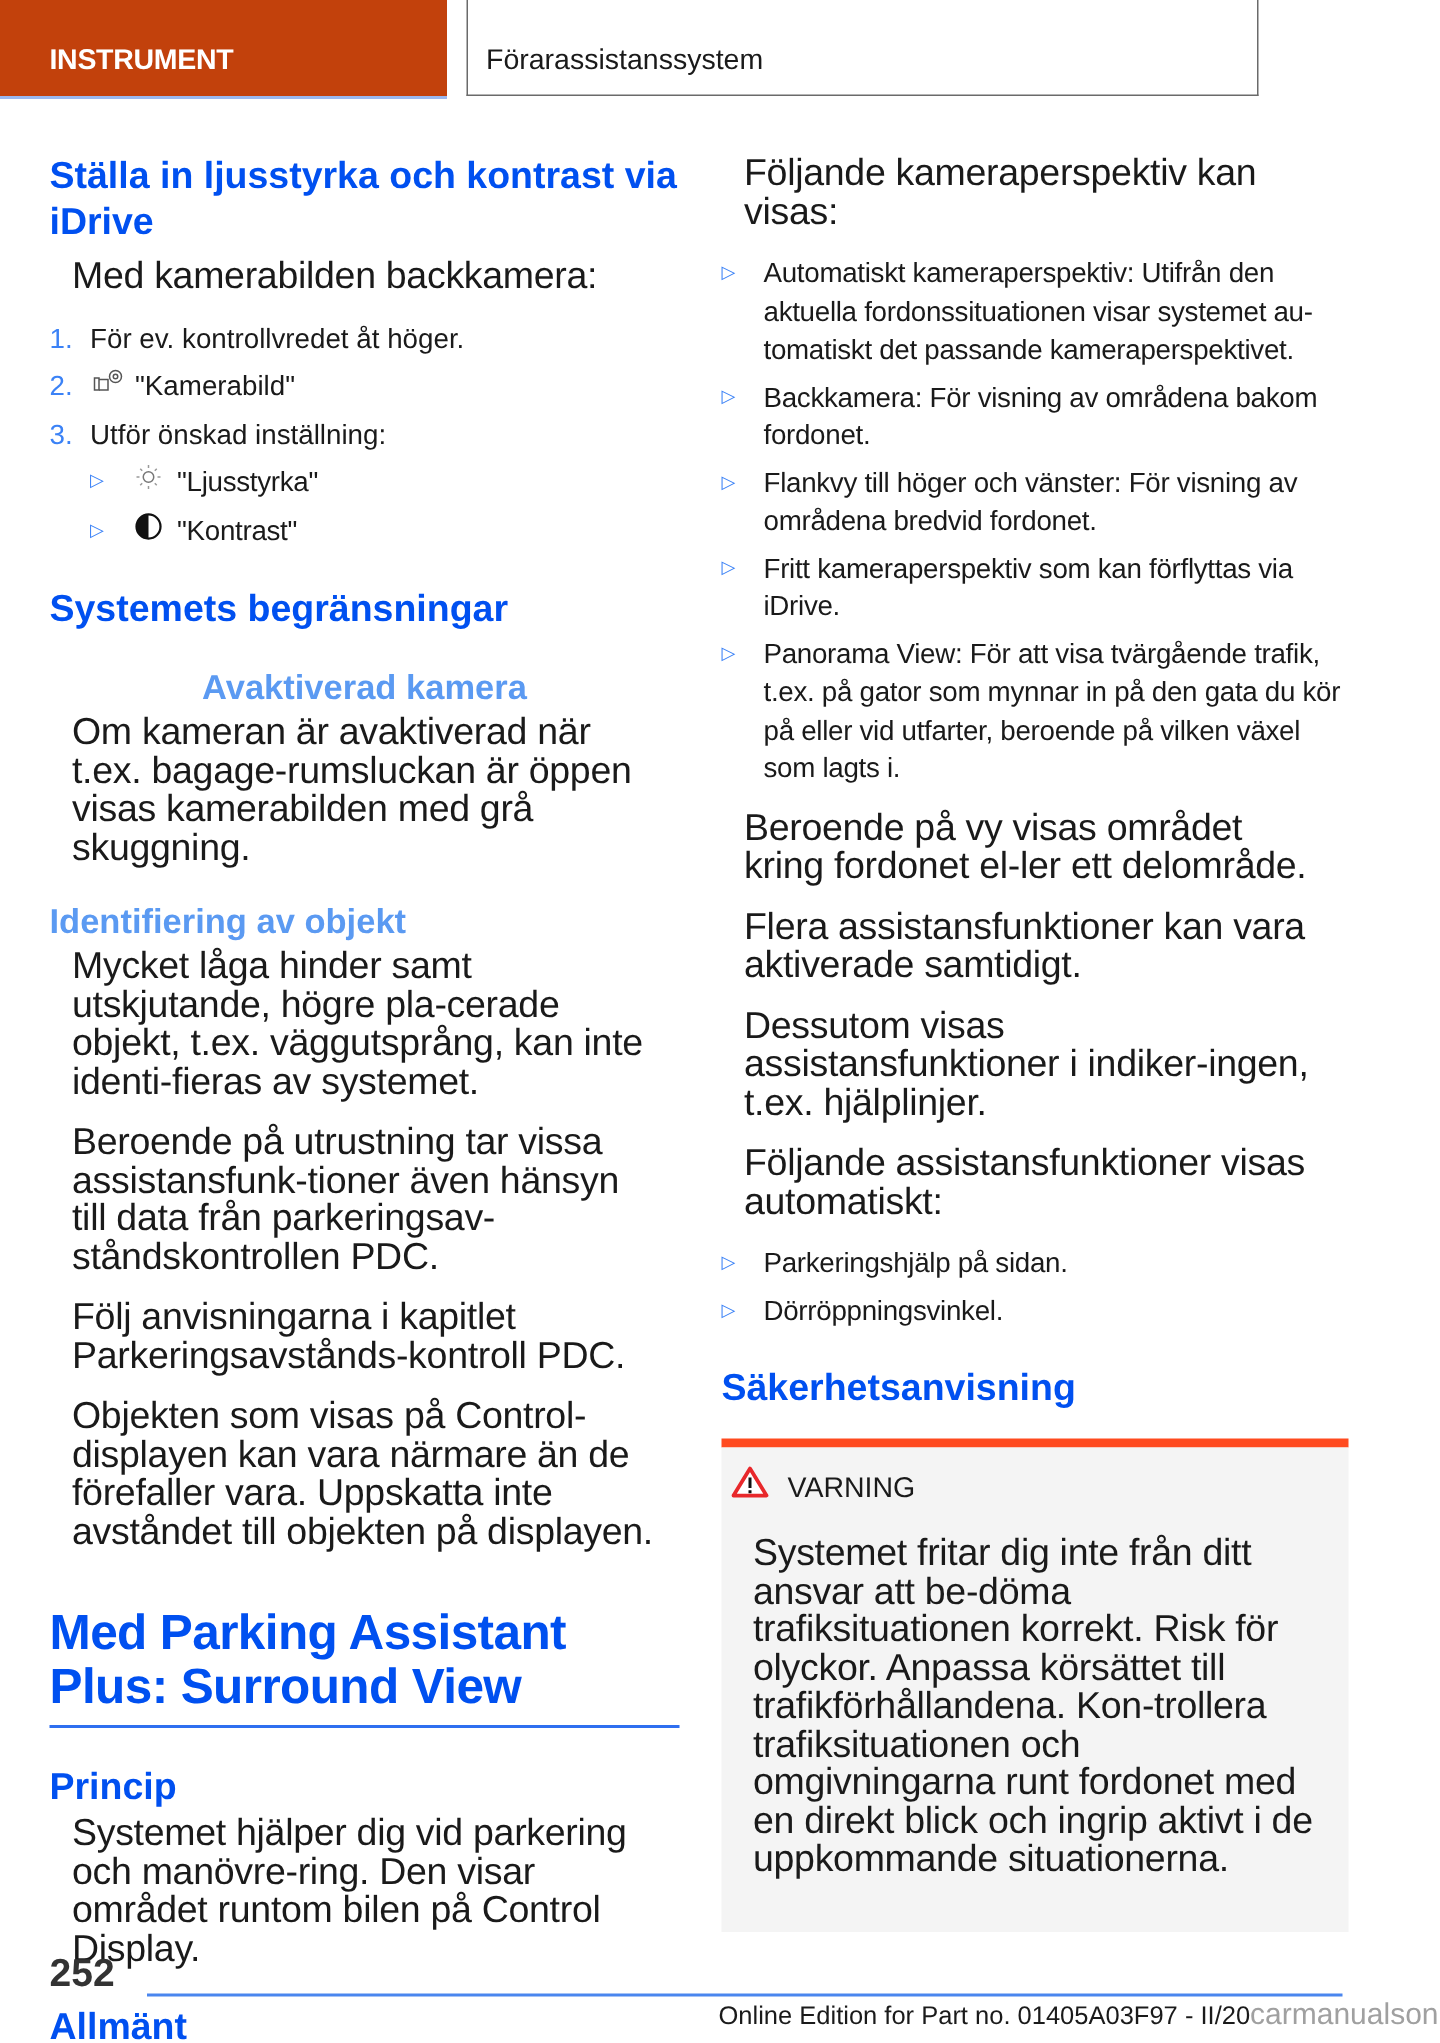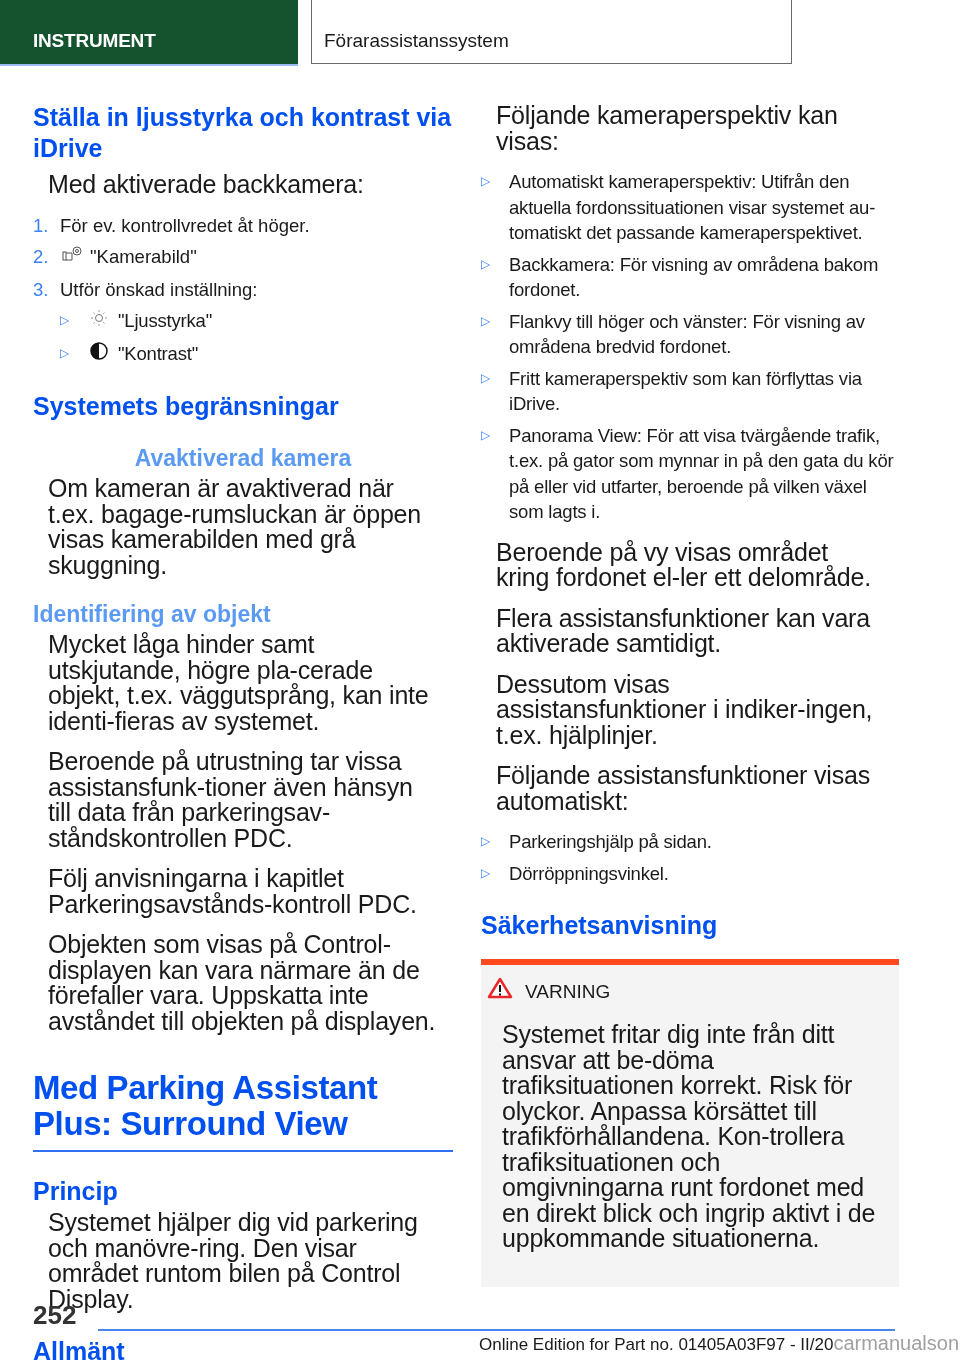--- a/index.html
+++ b/index.html
@@ -3,27 +3,27 @@
   <meta charset="utf-8">
   <style>
     html, body { margin: 0; padding: 0; background: #ffffff; }
     body {
       width: 960px; height: 1362px; position: relative; overflow: hidden;
       font-family: "Liberation Sans", "DejaVu Sans", sans-serif;
       color: #1a1a1a;
     }
     .header-tab {
       position: absolute; left: 0; top: 0; width: 298px; height: 64px;
-      background: #14532d; color: #fff;
+      background: #c2410c; color: #fff;
       font-weight: bold; font-size: 19px;
       box-sizing: border-box; padding: 30px 0 0 33px; letter-spacing: -0.2px;
       box-shadow: 0 2px 0 #9bb8f0;
     }
     .header-title {
-      position: absolute; left: 311px; top: 0; width: 481px; height: 64px;
+      position: absolute; left: 311px; top: 0; width: 528px; height: 64px;
       border: 1.5px solid #6a6a6a; border-top: none; box-sizing: border-box;
       font-size: 19px; padding: 30px 0 0 12px; color: #1a1a1a;
     }
     .col { position: absolute; top: 100px; width: 420px; }
     .col-left { left: 33px; }
     .col-right { left: 481px; width: 418px; }
     .h2 { color: #0050f0; font-weight: bold; font-size: 25px; line-height: 31px; margin: 0; }
     .h3 { color: #5b9af2; font-weight: bold; font-size: 23px; line-height: 28px; margin: 0; }
     .h3b { color: #0050f0; font-weight: bold; font-size: 25px; line-height: 30px; margin: 0; }
     .h1 { color: #0050f0; font-weight: bold; font-size: 33px; line-height: 36px; margin: 0; letter-spacing: -0.4px; }
@@ -48,21 +48,21 @@
 
 <div class="header-tab">
   <span>INSTRUMENT</span>
 </div>
 <div class="header-title">
   <span>Förarassistanssystem</span>
 </div>
 
 <div class="col col-left">
   <h2 class="h2" style="margin-top:2px;">Ställa in ljusstyrka och kontrast via iDrive</h2>
-  <p class="p" style="margin-top:8px;">Med aktiverade backkamera:</p>
+  <p class="p" style="margin-top:8px;">Med kamerabilden backkamera:</p>
 
   <div style="margin-top:8px;">
     <div class="num-item" style="margin-bottom:6px;">
       <span class="n">1.</span>
       <span>För ev. kontrollvredet åt höger.</span>
     </div>
     <div class="num-item" style="margin-bottom:6px;">
       <span class="n">2.</span>
       <span class="icon-inline">
         <svg width="28" height="20" viewBox="0 0 28 20">

